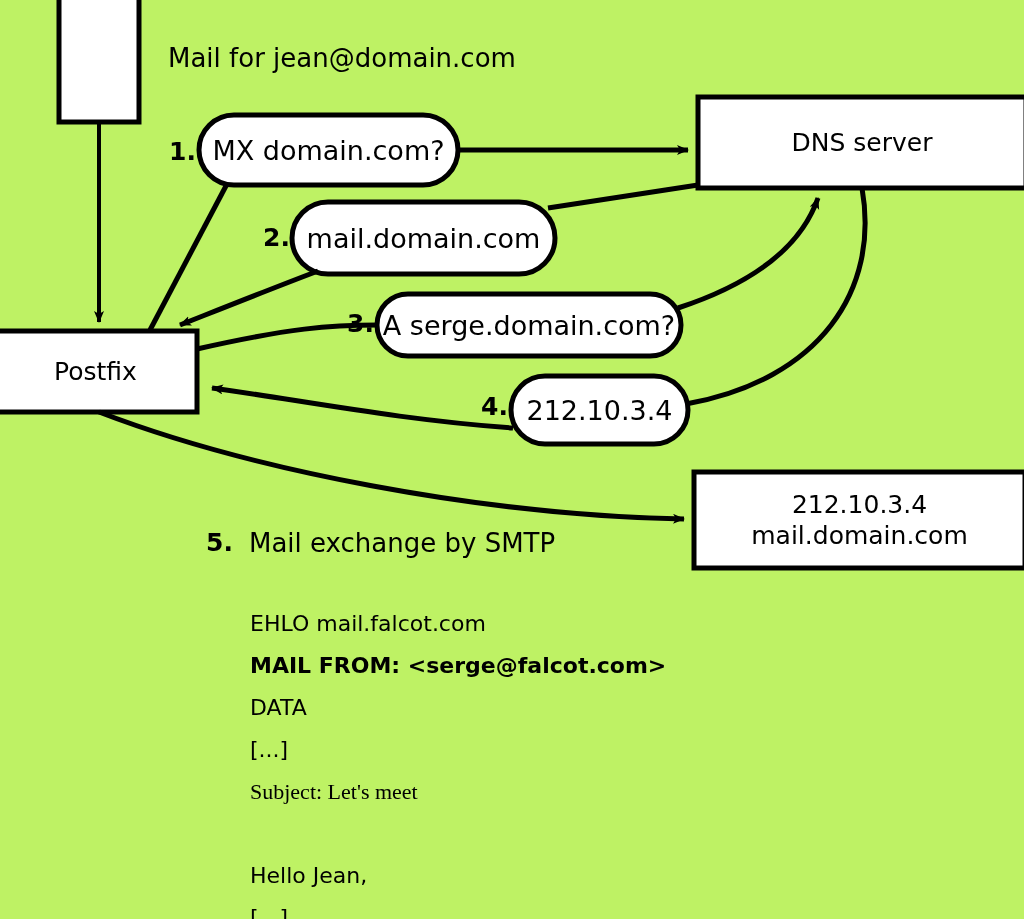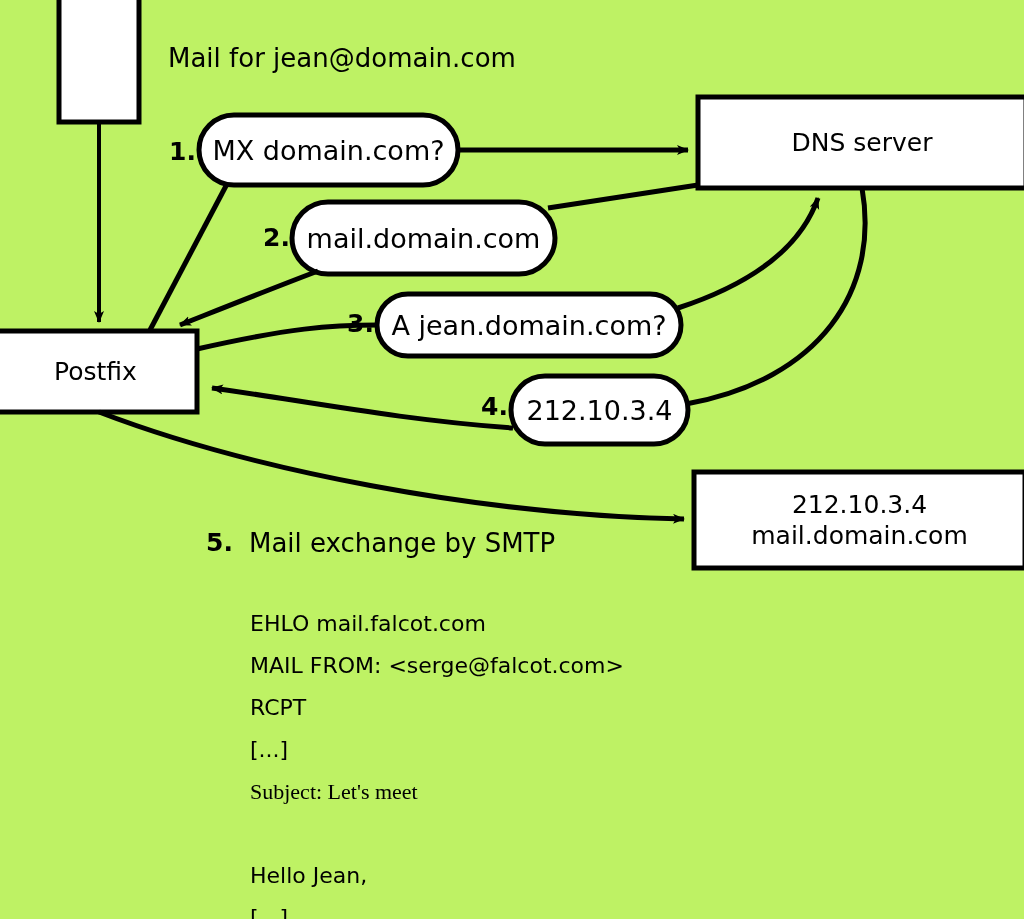--- a/index.html
+++ b/index.html
@@ -75,30 +75,30 @@
     <span class="boxtext">mail.domain.com</span>
   </div>
 
   <div class="lbl stepnum" style="left:169px;top:139px;">1.</div>
   <div class="lbl stepnum" style="left:263px;top:225px;">2.</div>
   <div class="lbl stepnum" style="left:347px;top:311px;">3.</div>
   <div class="lbl stepnum" style="left:481px;top:394px;">4.</div>
 
   <div class="centerbox bubbletext" style="left:199px;top:115px;width:259px;height:70px;">MX domain.com?</div>
   <div class="centerbox bubbletext" style="left:292px;top:202px;width:263px;height:72px;">mail.domain.com</div>
-  <div class="centerbox bubbletext" style="left:377px;top:294px;width:304px;height:62px;">A jean.domain.com?</div>
+  <div class="centerbox bubbletext" style="left:377px;top:294px;width:304px;height:62px;">A serge.domain.com?</div>
   <div class="centerbox bubbletext" style="left:511px;top:376px;width:177px;height:68px;">212.10.3.4</div>
 
   <div class="lbl stepnum" style="left:206px;top:530px;">5.</div>
   <div class="lbl plain" style="left:249px;top:530px;">Mail exchange by SMTP</div>
 
   <div id="smtp" style="position:absolute;left:250px;top:598px;">
       <div class="smtpline" style="height: 32px; line-height: 32px; white-space: pre;">EHLO mail.falcot.com</div>
-      <div class="smtpline" style="height: 32px; line-height: 32px; white-space: pre;">MAIL FROM: &lt;serge@falcot.com&gt;</div>
-      <div class="smtpline" style="height: 32px; line-height: 32px; white-space: pre;">RCPT</div>
+      <div class="smtpline" style="height: 32px; line-height: 32px; white-space: pre; font-weight: bold;">MAIL FROM: &lt;serge@falcot.com&gt;</div>
+      <div class="smtpline" style="height: 32px; line-height: 32px; white-space: pre;">DATA</div>
       <div class="smtpline" style="height: 32px; line-height: 32px; white-space: pre;">[...]</div>
       <div class="smtpline" style="height: 32px; line-height: 32px; white-space: pre; font-family: Liberation Serif, serif;">Subject: Let's meet</div>
       <div class="smtpline" style="height: 32px; line-height: 32px; white-space: pre;">&nbsp;</div>
       <div class="smtpline" style="height: 32px; line-height: 32px; white-space: pre;">Hello Jean,</div>
       <div class="smtpline" style="height: 32px; line-height: 32px; white-space: pre;">[...]</div>
       <div class="smtpline" style="height: 32px; line-height: 32px; white-space: pre;">&nbsp;</div>
       <div class="smtpline" style="height: 32px; line-height: 32px; white-space: pre;">.</div>
     </div>
 
 </div>

